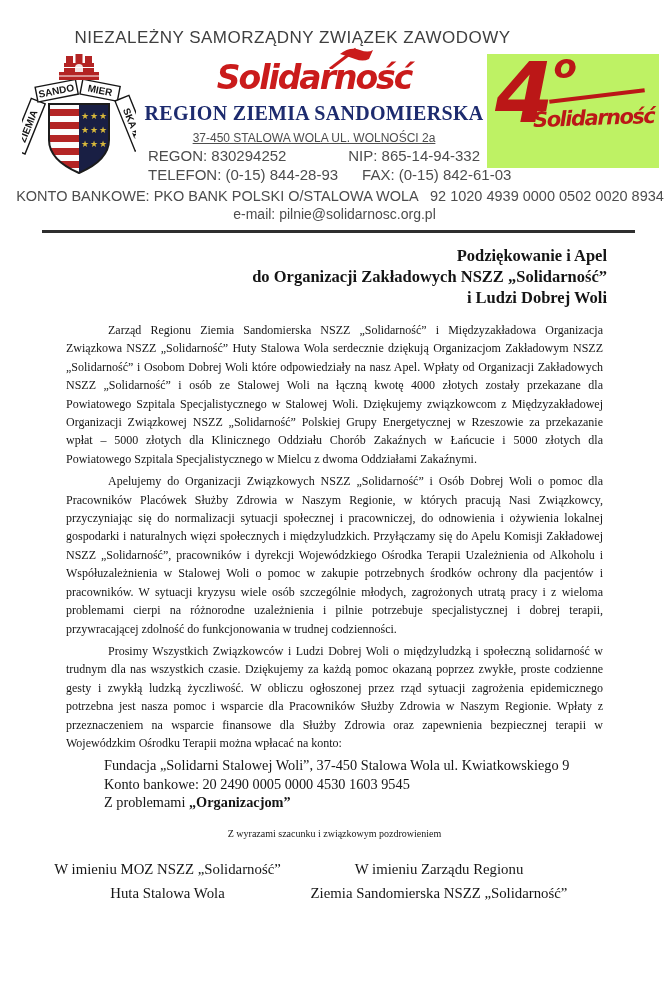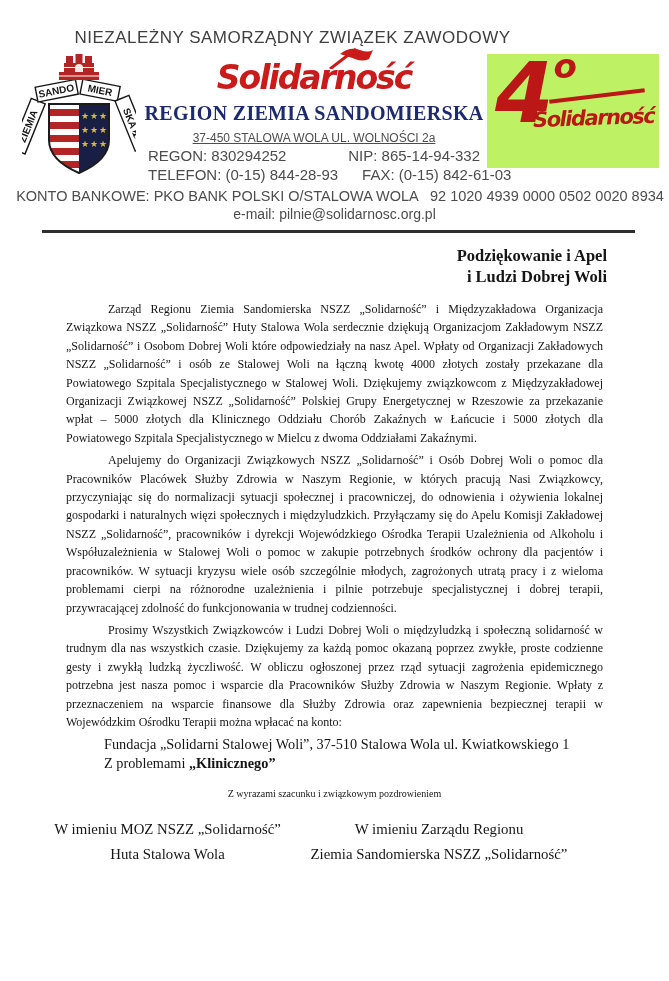--- a/index.html
+++ b/index.html
@@ -171,29 +171,31 @@
 
     <div class="konto-line">KONTO BANKOWE: PKO BANK POLSKI O/STALOWA WOLA   92 1020 4939 0000 0502 0020 8934</div>
     <div class="email-line">e-mail: pilnie@solidarnosc.org.pl</div>
   </div>
 
   <hr class="rule">
 
   <div class="letter">
     <div class="title">
       <div>Podziękowanie i Apel</div>
+      <div>do Organizacji Zakładowych NSZZ „Solidarność”</div>
       <div>i Ludzi Dobrej Woli</div>
     </div>
 
     <p class="para">Zarząd Regionu Ziemia Sandomierska NSZZ „Solidarność” i Międzyzakładowa Organizacja Związkowa NSZZ „Solidarność” Huty Stalowa Wola serdecznie dziękują Organizacjom Zakładowym NSZZ „Solidarność” i Osobom Dobrej Woli które odpowiedziały na nasz Apel. Wpłaty od Organizacji Zakładowych NSZZ „Solidarność” i osób ze Stalowej Woli na łączną kwotę 4000 złotych zostały przekazane dla Powiatowego Szpitala Specjalistycznego w Stalowej Woli. Dziękujemy związkowcom z Międzyzakładowej Organizacji Związkowej NSZZ „Solidarność” Polskiej Grupy Energetycznej w Rzeszowie za przekazanie wpłat – 5000 złotych dla Klinicznego Oddziału Chorób Zakaźnych w Łańcucie i 5000 złotych dla Powiatowego Szpitala Specjalistycznego w Mielcu z dwoma Oddziałami Zakaźnymi.</p>
     <p class="para">Apelujemy do Organizacji Związkowych NSZZ „Solidarność” i Osób Dobrej Woli o pomoc dla Pracowników Placówek Służby Zdrowia w Naszym Regionie, w których pracują Nasi Związkowcy, przyczyniając się do normalizacji sytuacji społecznej i pracowniczej, do odnowienia i ożywienia lokalnej gospodarki i naturalnych więzi społecznych i międzyludzkich. Przyłączamy się do Apelu Komisji Zakładowej NSZZ „Solidarność”, pracowników i dyrekcji Wojewódzkiego Ośrodka Terapii Uzależnienia od Alkoholu i Współuzależnienia w Stalowej Woli o pomoc w zakupie potrzebnych środków ochrony dla pacjentów i pracowników. W sytuacji kryzysu wiele osób szczególnie młodych, zagrożonych utratą pracy i z wieloma problemami cierpi na różnorodne uzależnienia i pilnie potrzebuje specjalistycznej i dobrej terapii, przywracającej zdolność do funkcjonowania w trudnej codzienności.</p>
     <p class="para">Prosimy Wszystkich Związkowców i Ludzi Dobrej Woli o  międzyludzką i społeczną solidarność w trudnym dla nas wszystkich czasie. Dziękujemy za każdą pomoc okazaną poprzez zwykłe, proste codzienne gesty i zwykłą ludzką życzliwość. W obliczu ogłoszonej przez rząd sytuacji zagrożenia epidemicznego potrzebna jest nasza pomoc i wsparcie dla Pracowników Służby Zdrowia w Naszym Regionie. Wpłaty z przeznaczeniem na wsparcie finansowe dla Służby Zdrowia oraz  zapewnienia bezpiecznej terapii w Wojewódzkim Ośrodku Terapii można wpłacać na konto:</p>
 
-    <div class="acct">Fundacja „Solidarni Stalowej Woli”, 37-510 Stalowa Wola ul. Kwiatkowskiego 1</div>
-    <div class="acct"><span>Z problemami </span><span class="bold">„Klinicznego”</span></div>
+    <div class="acct">Fundacja „Solidarni Stalowej Woli”, 37-450 Stalowa Wola ul. Kwiatkowskiego 9</div>
+    <div class="acct">Konto bankowe: 20 2490 0005 0000 4530 1603 9545</div>
+    <div class="acct"><span>Z problemami </span><span class="bold">„Organizacjom”</span></div>
 
     <div class="closing">Z wyrazami szacunku i związkowym pozdrowieniem</div>
 
     <div class="sig-row">
       <div class="sig-col sig-left">
         <div>W imieniu MOZ NSZZ „Solidarność”</div>
         <div>Huta Stalowa Wola</div>
 
       </div>
       <div class="sig-col sig-right">

